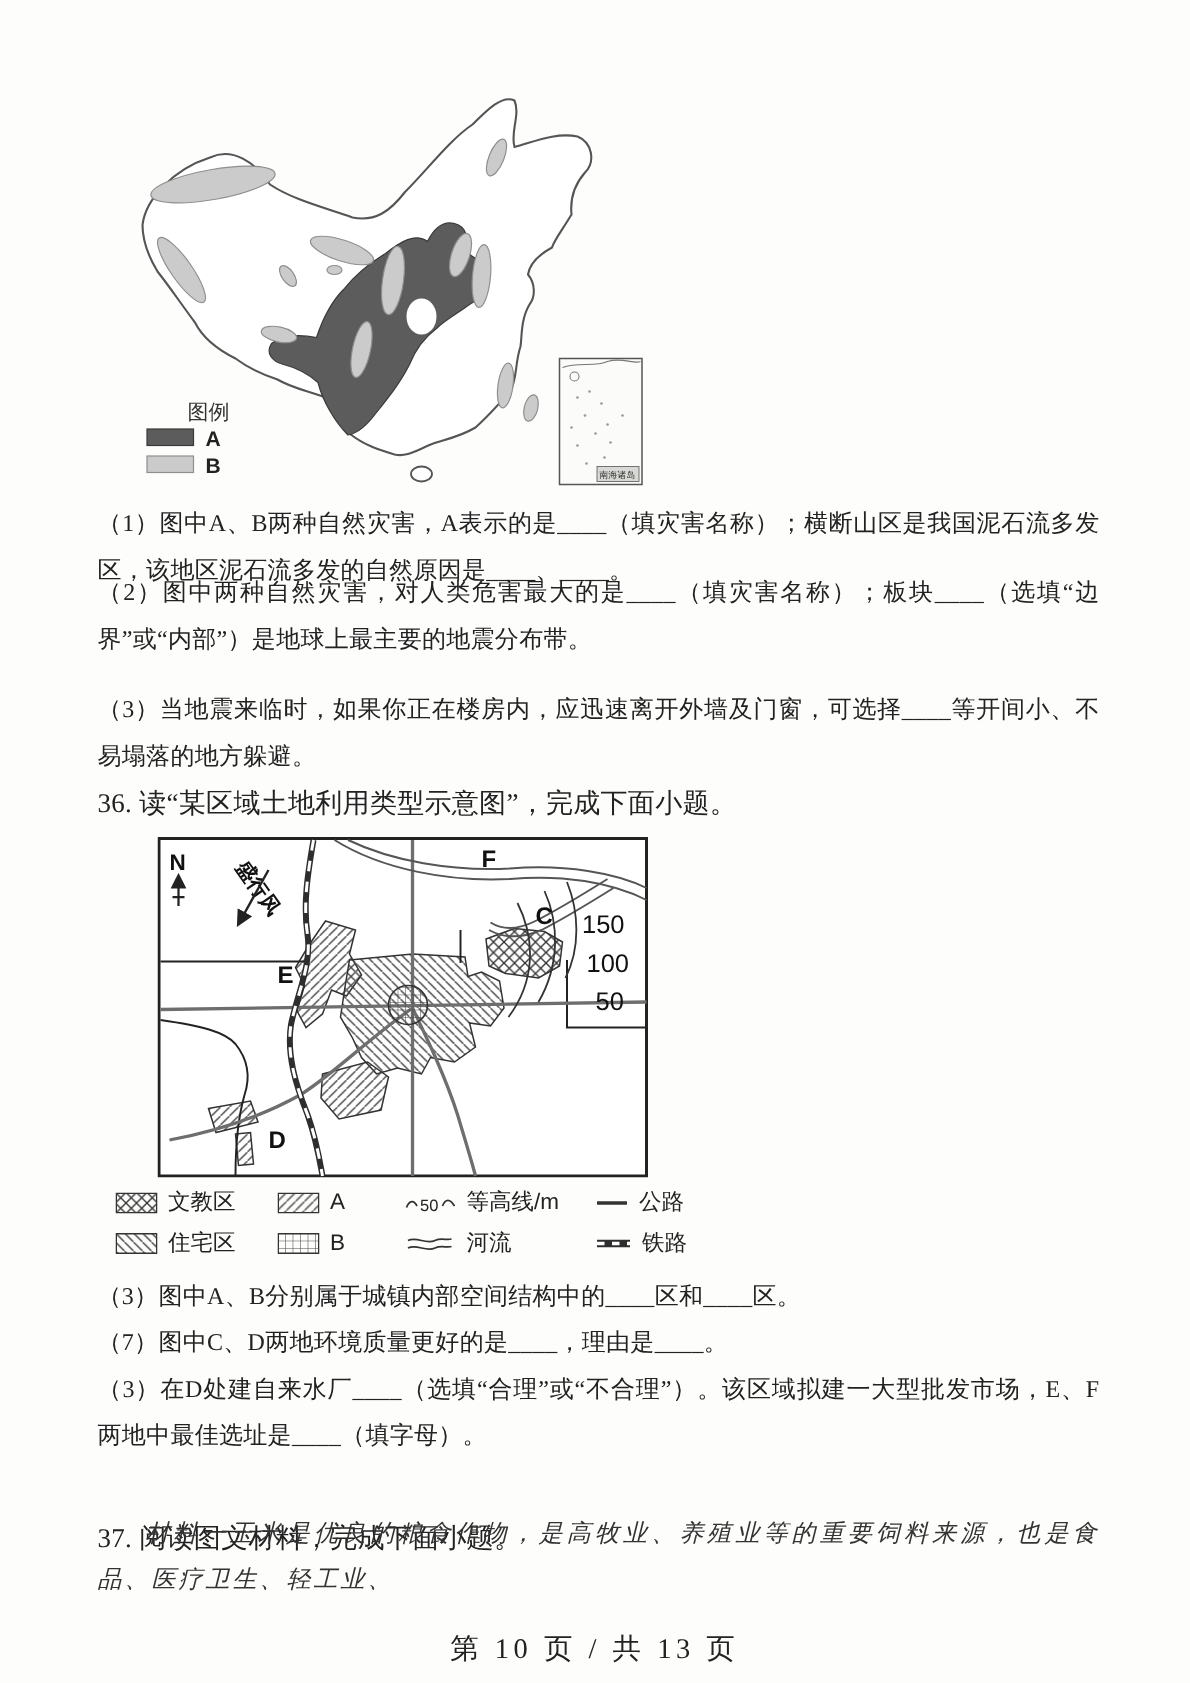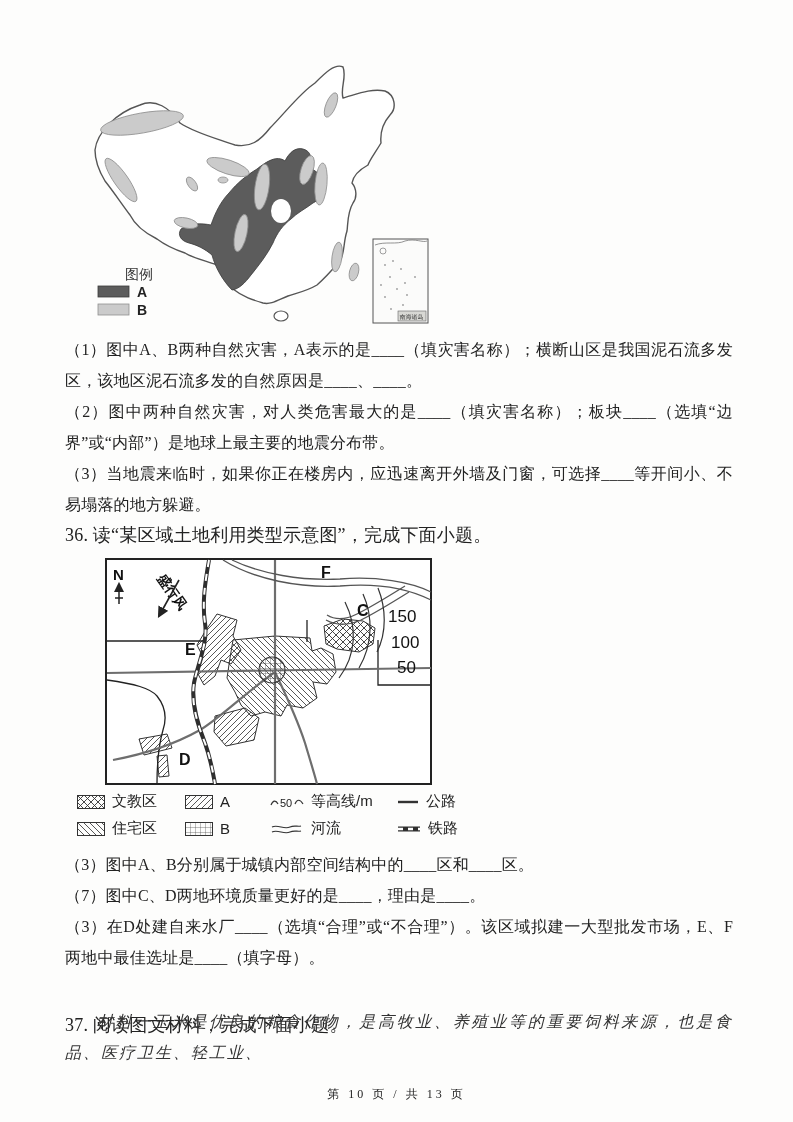--- a/index.html
+++ b/index.html
@@ -12,21 +12,21 @@
     position:absolute;left:65px;width:668px;font-size:16px;line-height:31px;
     text-align:justify;letter-spacing:0.2px;color:#222;
   }
   .stem{font-size:18px;}
   .material{
     font-style:italic;letter-spacing:2px;text-indent:2em;color:#333;
     font-family:"DejaVu Serif","Liberation Serif",serif;font-size:16px;
   }
   .footer{
     position:absolute;left:0;top:1086px;width:793px;text-align:center;
-    font-size:12px;letter-spacing:3px;color:#222;
+    font-size:19px;letter-spacing:3px;color:#222;
   }
   svg text{font-family:"Liberation Sans","DejaVu Sans",sans-serif;}
   .map-frame{position:absolute;}
   
   .lu-legend{
     position:absolute;left:77px;top:788px;width:480px;
     font-family:"Liberation Sans","DejaVu Sans",sans-serif;
     font-size:15px;color:#222;
   }
   .lu-row{display:flex;align-items:center;height:27px;}
@@ -123,21 +123,21 @@
         <circle cx="296" cy="232" r="0.9"></circle>
       <circle cx="318" cy="252" r="0.9"></circle>
         <circle cx="306" cy="256" r="0.9"></circle>
     </g>
     <rect x="313" y="258" width="28" height="10" fill="#d8d8d4" stroke="#666" stroke-width="0.6"></rect>
     <text x="314.5" y="265.5" font-size="6" fill="#333">南海诸岛</text>
   </g>
 </svg>
 
 <div class="para" style="top:334px">（1）图中A、B两种自然灾害，A表示的是____（填灾害名称）；横断山区是我国泥石流多发区，该地区泥石流多发的自然原因是____、____。</div>
-<div class="para" style="top:396px">（2）图中两种自然灾害，对人类危害最大的是____（填灾害名称）；板块____（选填“边界”或“内部”）是地球上最主要的地震分布带。</div>
+<div class="para" style="top:380px">（2）图中两种自然灾害，对人类危害最大的是____（填灾害名称）；板块____（选填“边界”或“内部”）是地球上最主要的地震分布带。</div>
 <div class="para" style="top:458px">（3）当地震来临时，如果你正在楼房内，应迅速离开外墙及门窗，可选择____等开间小、不易塌落的地方躲避。</div>
 
 <div class="para stem" style="top:520px">36. 读“某区域土地利用类型示意图”，完成下面小题。</div>
 
 <svg class="map-frame" style="left:105px;top:558px" width="327" height="227" viewBox="0 0 327 227">
   <rect x="1" y="1" width="325" height="225" fill="#ffffff" stroke="#222" stroke-width="2"></rect>
 
   <g>
     <path d="M 112 56 L 132 62 L 128 78 L 136 92 L 126 106 L 116 102 L 110 118 L 99 127 L 93 116 L 98 99 L 92 87 L 101 72 Z" fill="url(#patFwd)" stroke="#333" stroke-width="1"></path>
   </g>

